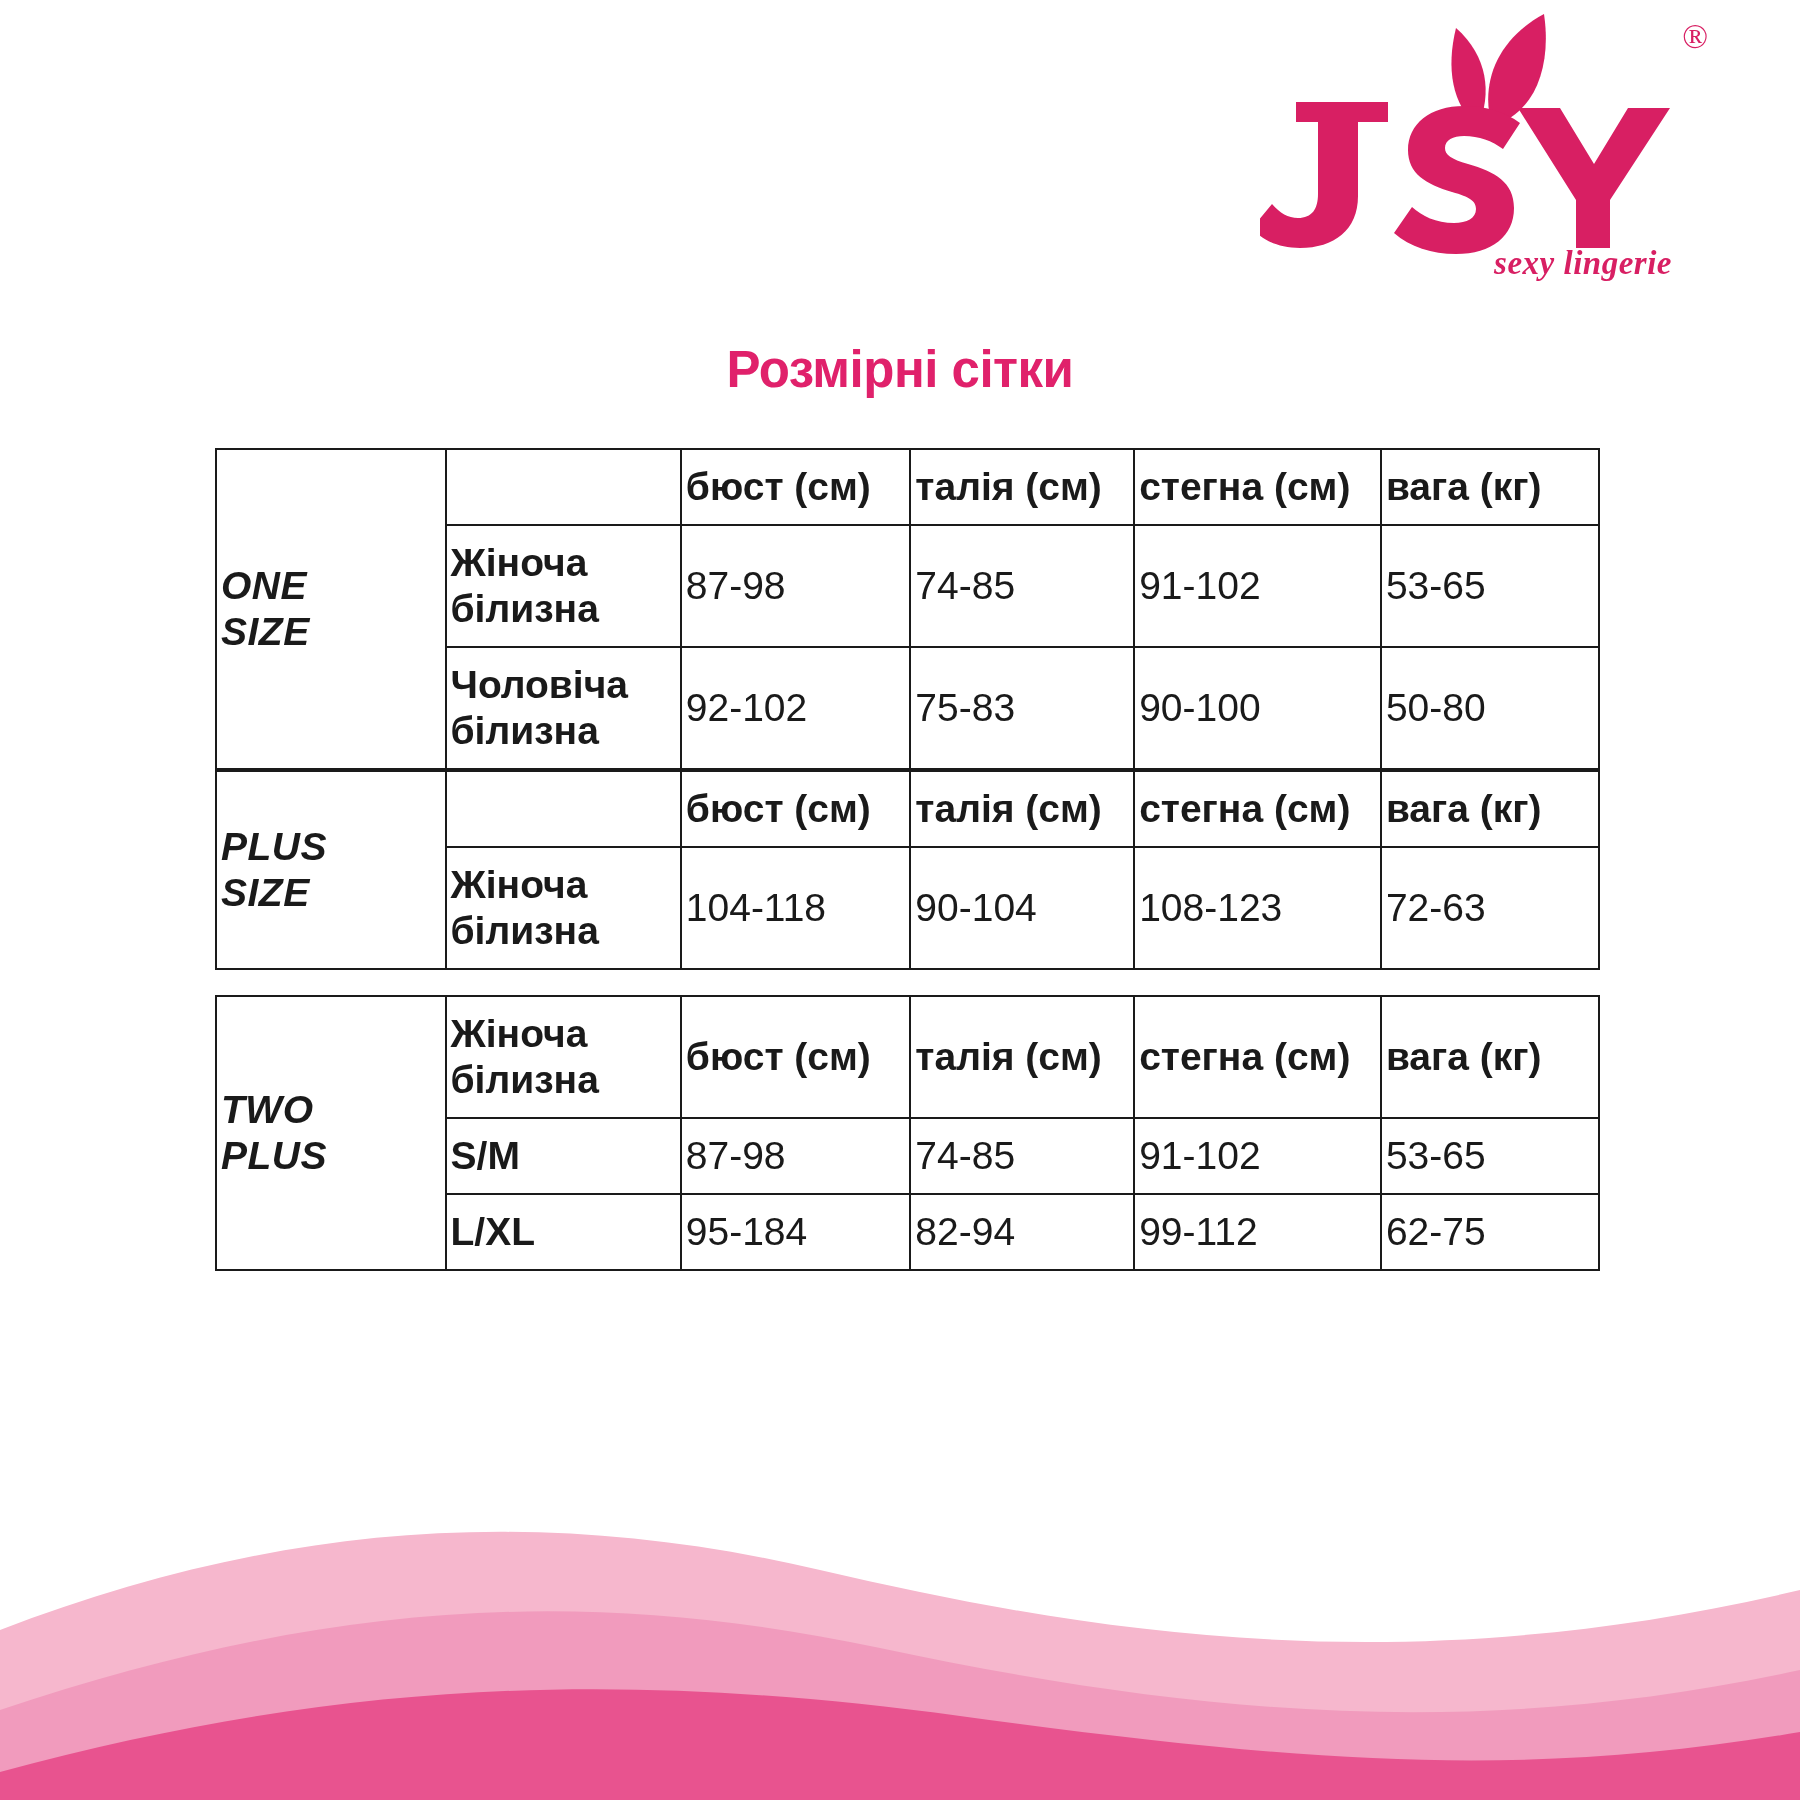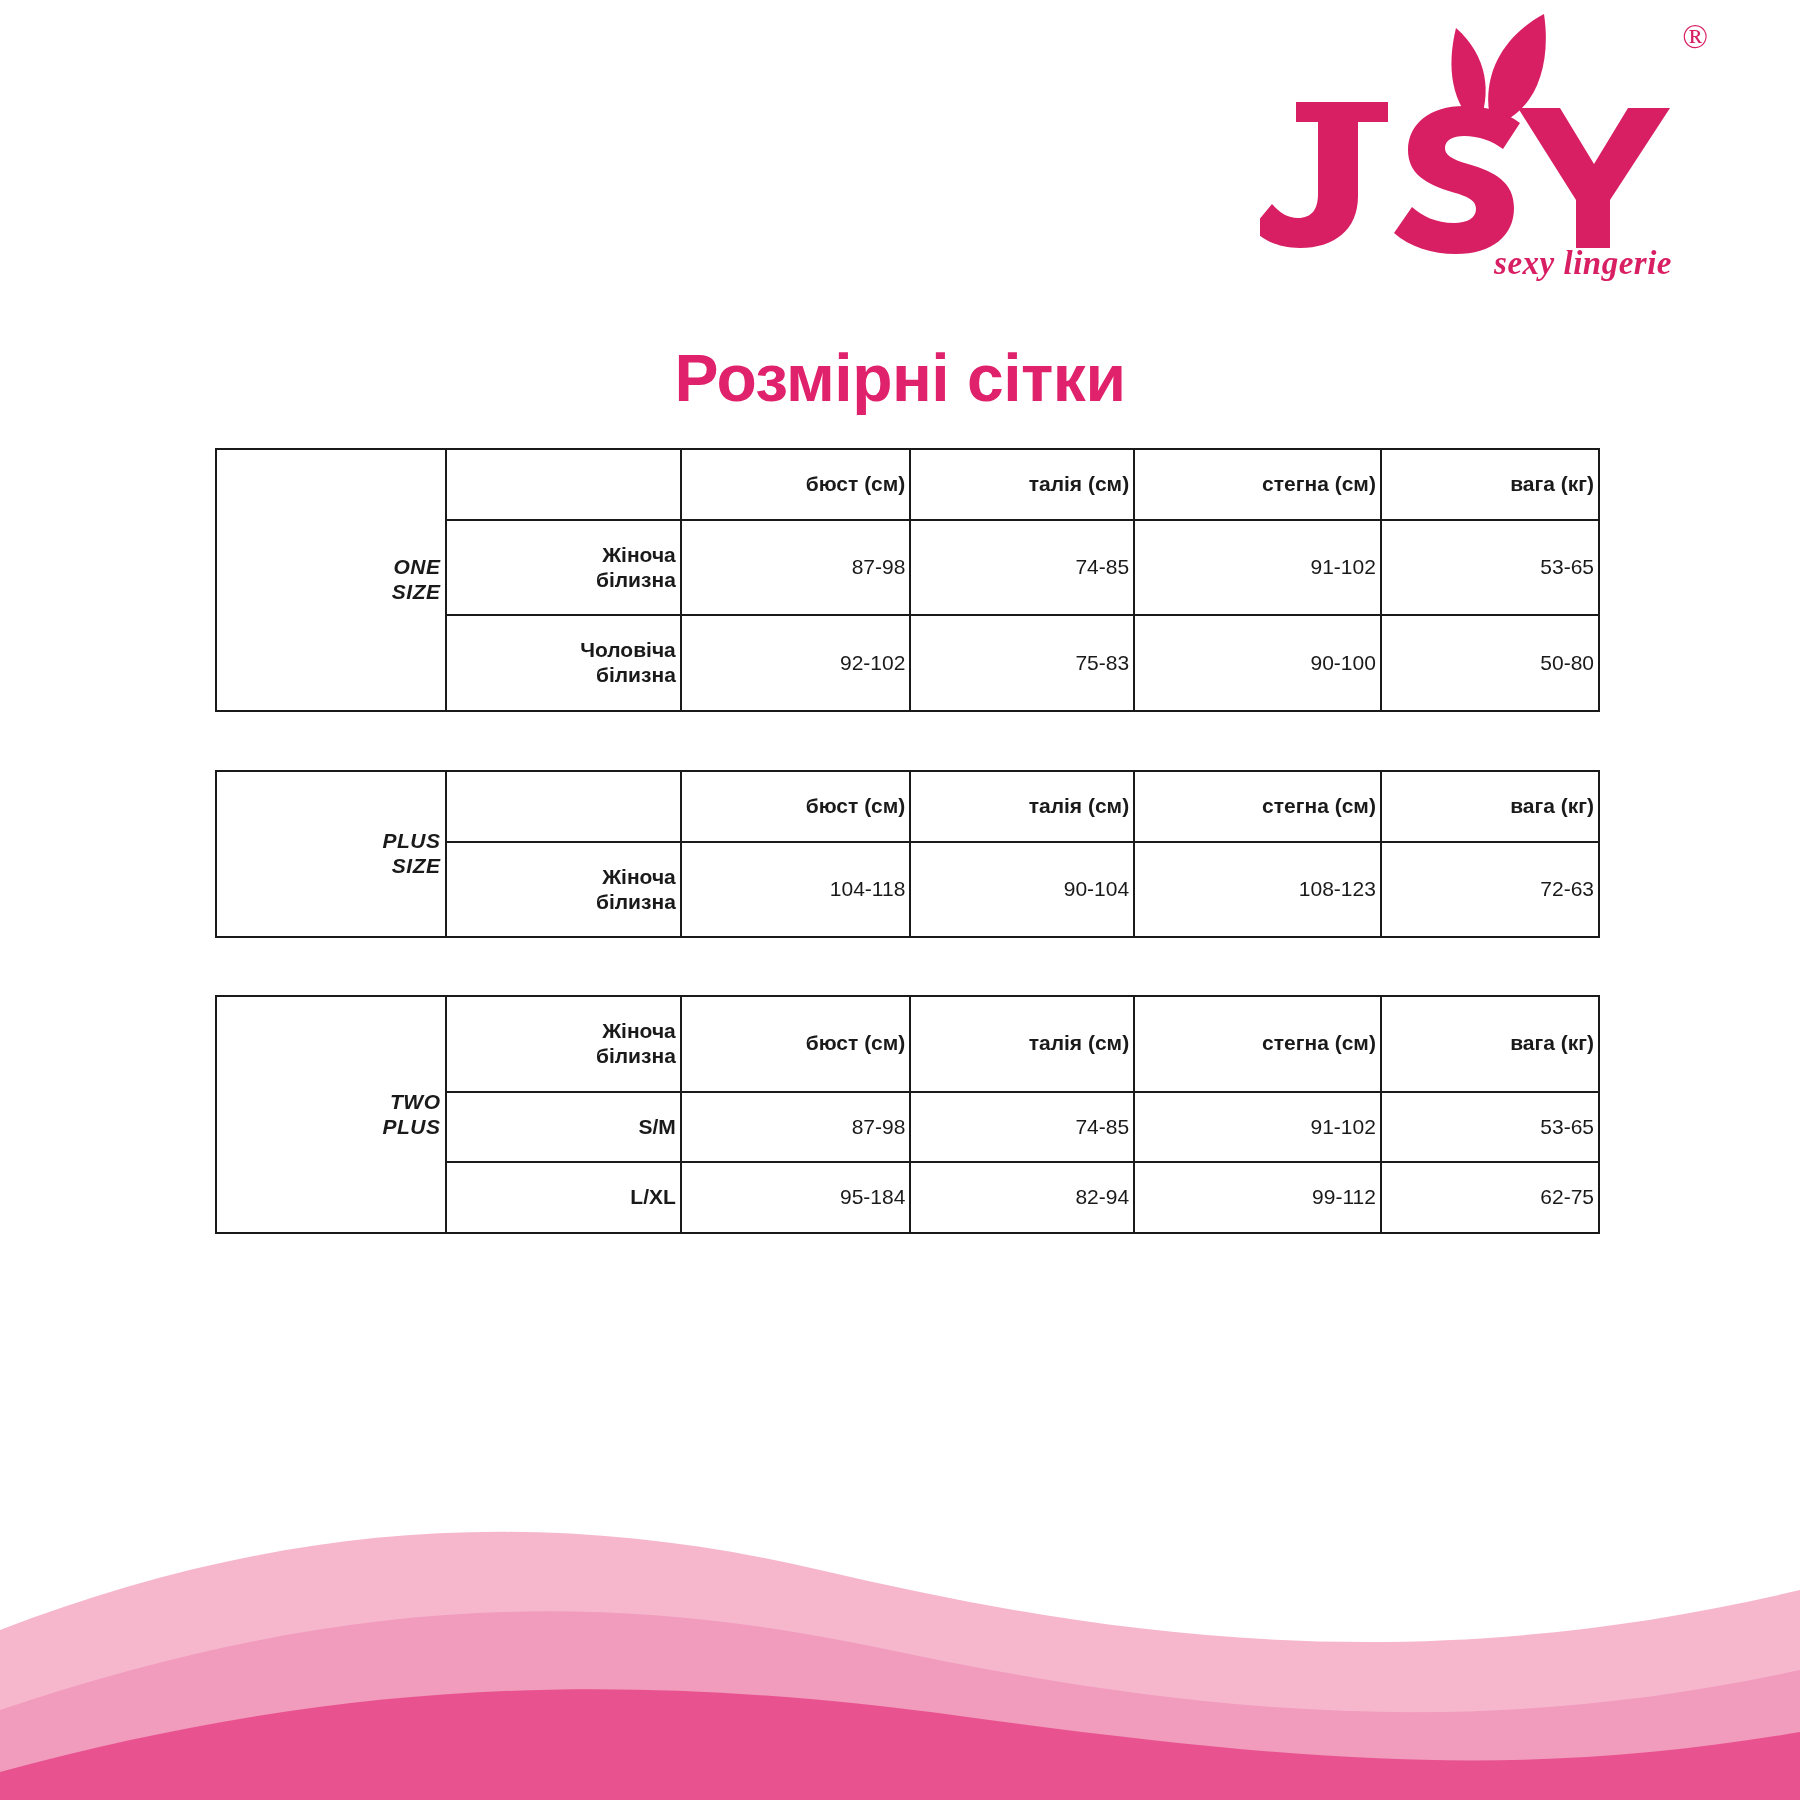--- a/index.html
+++ b/index.html
@@ -53,43 +53,43 @@
   }
 
   
   .title {
     position: absolute;
     top: 340px;
     left: 0;
     width: 1800px;
     text-align: center;
     color: #e0216b;
-    font-size: 66px;
+    font-size: 51px;
     font-weight: bold;
     letter-spacing: -0.5px;
   }
 
   
   .tbl-wrap {
     position: absolute;
     left: 215px;
     width: 1385px;
   }
   table.size-table {
     width: 100%;
     border-collapse: collapse;
     table-layout: fixed;
   }
   table.size-table td {
     border: 2px solid #1a1a1a;
-    text-align: right;
+    text-align: left;
     vertical-align: middle;
-    font-size: 21px;
+    font-size: 39px;
     color: #1a1a1a;
-    padding: 22px 4px;
+    padding: 14px 4px;
     line-height: 1.18;
   }
   td.label-cell {
     color: #e0216b;
     font-weight: bold;
     font-size: 40px;
     letter-spacing: 0.5px;
     line-height: 1.25;
     font-style: italic;
   }

